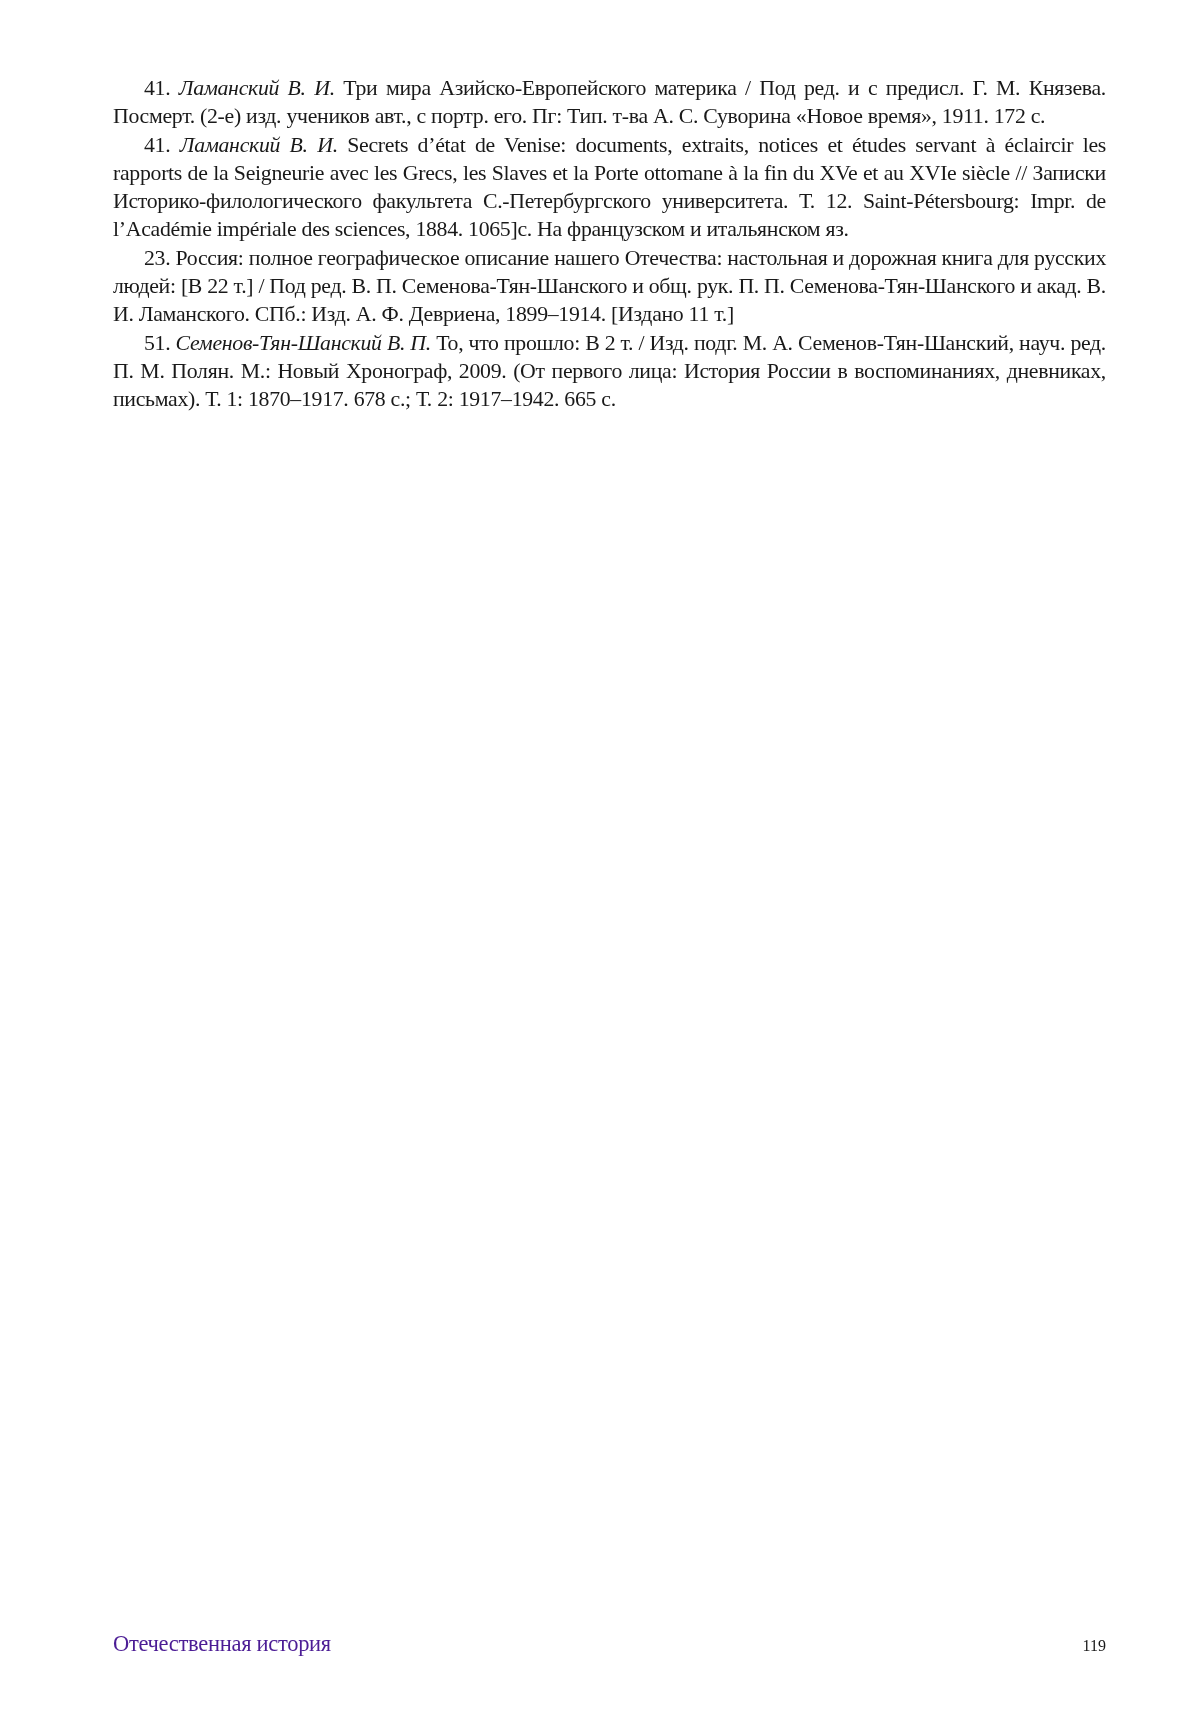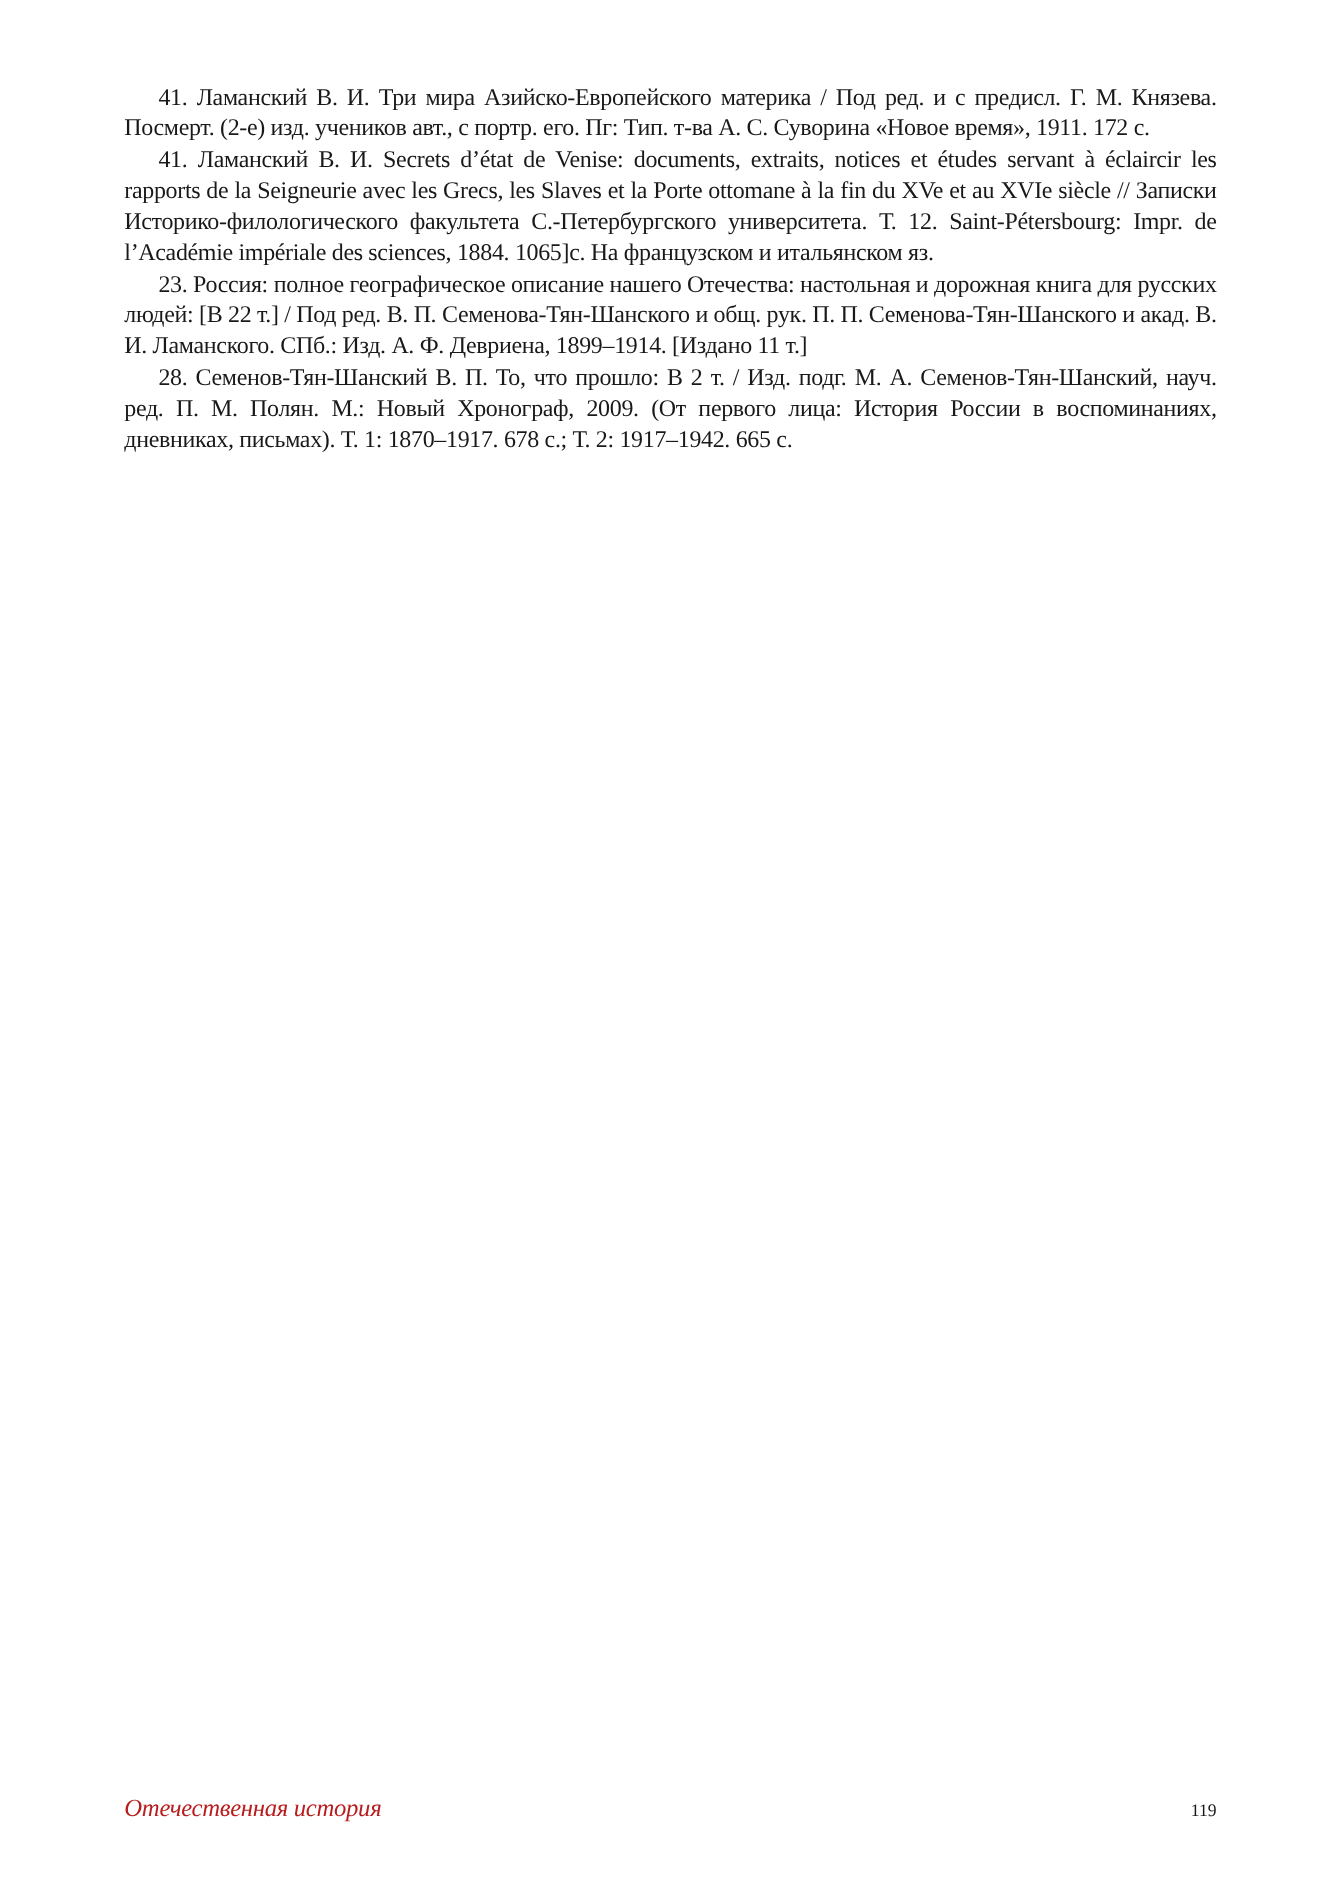--- a/index.html
+++ b/index.html
@@ -25,43 +25,43 @@
   p.entry {
     margin: 0;
     font-size: 21.8px;
     line-height: 28.3px;
     letter-spacing: -0.3px;
     text-align: justify;
     text-indent: 31px;
     color: #191919;
   }
   p.entry .author {
+    font-style: italic;
   }
   h2.section-heading {
     margin: 15px 0 25px 84px;
     font-size: 26px;
     line-height: 32px;
     font-weight: bold;
     letter-spacing: -0.2px;
     color: #111111;
   }
   .footer {
     position: absolute;
     left: 113px;
     right: 94px;
     top: 1631px;
     display: flex;
     justify-content: space-between;
     align-items: baseline;
   }
   .running-title {
-    font-style: italic;
     font-size: 22.5px;
     letter-spacing: -0.3px;
-    color: #b91c1c;
+    color: #4c1d95;
   }
   .page-number {
     font-size: 16px;
     color: #191919;
   }
 </style>
 </head>
 <body>
 
 <main class="page">
@@ -80,21 +80,21 @@
     </p>
 
     <p class="entry">
       <span class="num">23.</span>
       <span class="text">Россия: полное географическое описание нашего Отечества: настольная и дорожная книга для русских людей: [В 22 т.] / Под ред. В. П. Семенова-Тян-Шанского и общ. рук. П. П. Семенова-Тян-Шанского и акад. В. И. Ламанского. СПб.: Изд. А. Ф. Девриена, 1899–1914. [Издано 11 т.]</span>
     </p>
 
 
 
     <p class="entry">
-      <span class="num">28.</span>
+      <span class="num">51.</span>
       <span class="author">Семенов-Тян-Шанский В. П.</span>
       <span class="text">То, что прошло: В 2 т. / Изд. подг. М. А. Семенов-Тян-Шанский, науч. ред. П. М. Полян. М.: Новый Хронограф, 2009. (От первого лица: История России в воспоминаниях, дневниках, письмах). Т. 1: 1870–1917. 678 с.; Т. 2: 1917–1942. 665 с.</span>
     </p>
 
   </div>
 
   <footer class="footer">
     <span class="running-title">Отечественная история</span>
     <span class="page-number">119</span>
   </footer>

